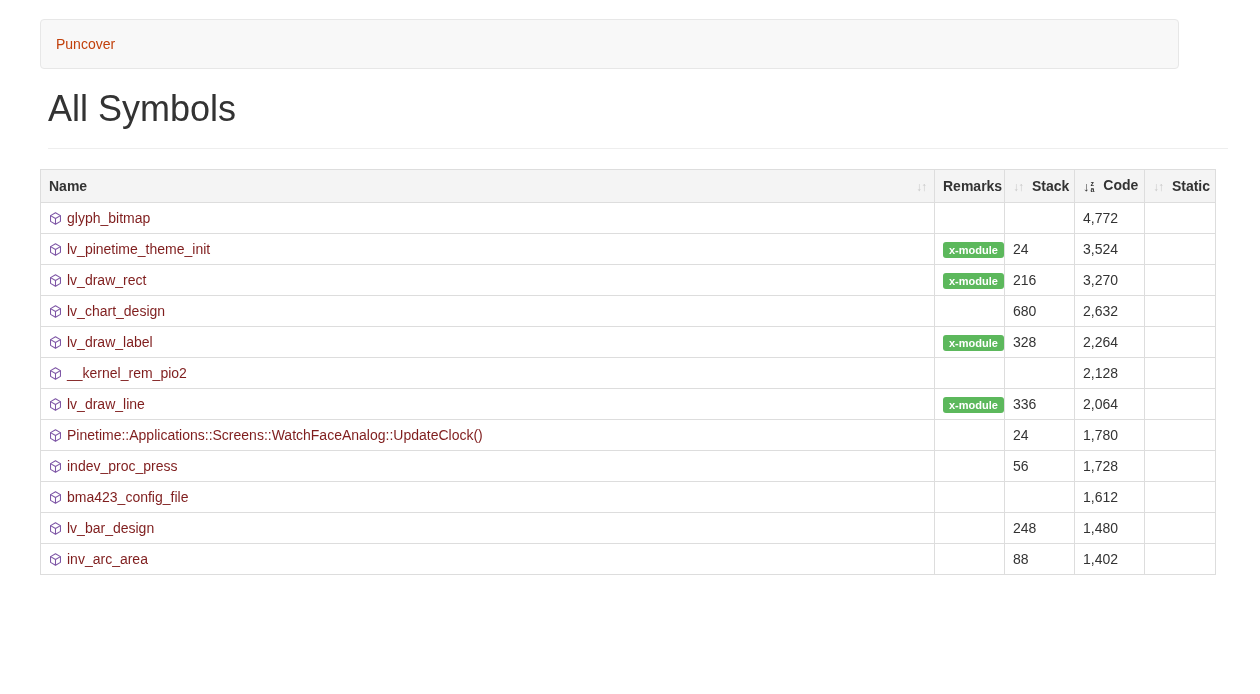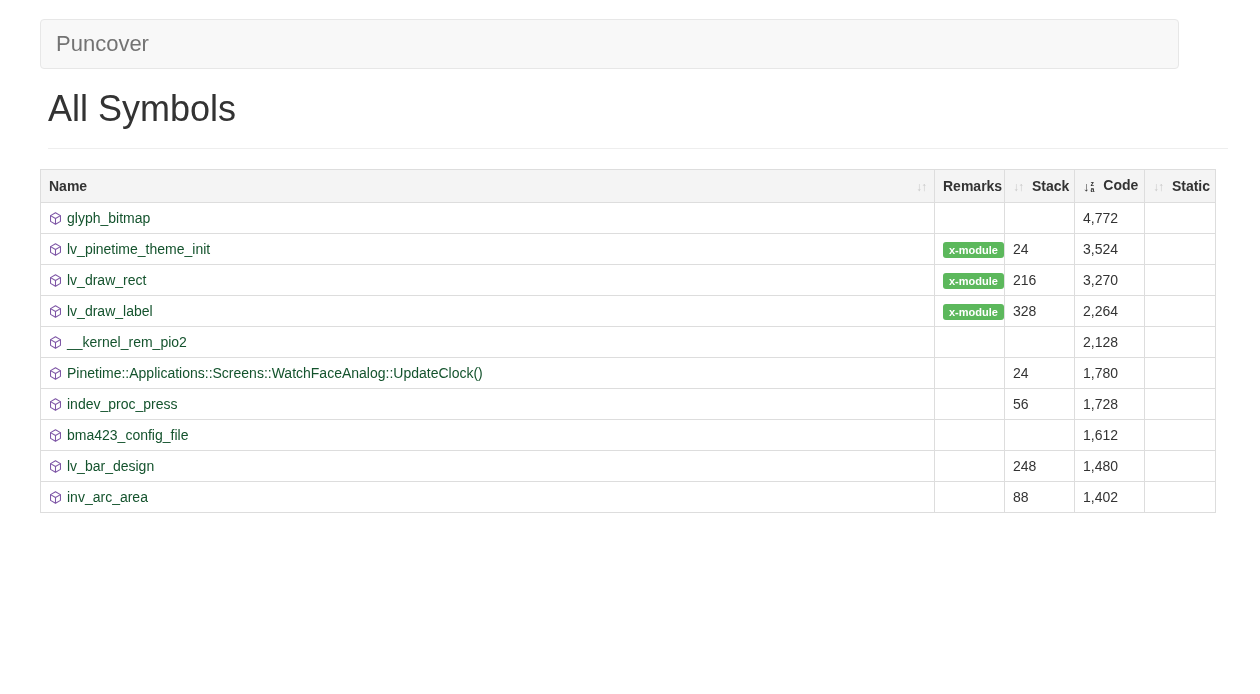--- a/index.html
+++ b/index.html
@@ -8,21 +8,21 @@
     font-family:"Liberation Sans", sans-serif;font-size:14px;color:#333;
   }
   .wrap{padding:19px 0 0 40px;}
 
   
   .navbar{
     width:1137px;height:48px;background:#f8f8f8;border:1px solid #e7e7e7;
     border-radius:4px;display:flex;align-items:center;
   }
   .brand{
-    padding:0 15px;font-size:22px;color:#737373;text-decoration:none;line-height:48px;
+    padding:0 15px;font-size:14px;color:#c2410c;text-decoration:none;line-height:48px;
     cursor:pointer;
   }
 
   
   .page-header{
     width:1180px;margin:20px 8px 20px;padding-bottom:19px;border-bottom:1px solid #eeeeee;
   }
   .page-header h1{margin:0;font-size:36px;line-height:40px;font-weight:500;color:#333;}
 
   
@@ -31,21 +31,21 @@
     border:1px solid #ddd;padding:6px 8px;line-height:18px;vertical-align:middle;
     overflow:hidden;white-space:nowrap;
   }
   table.symbols th{
     background:#f4f4f4;font-weight:bold;color:#333;text-align:left;cursor:pointer;
   }
   th.th-num, td.td-num{text-align:left;}
   th.th-center, td.td-center{text-align:center;}
   td.td-center{padding:6px 4px;}
 
-  a.symbol-link{color:#14532d;text-decoration:none;cursor:pointer;}
+  a.symbol-link{color:#7f1d1d;text-decoration:none;cursor:pointer;}
   .cube{display:inline-block;vertical-align:-2px;margin-right:5px;width:13px;height:13px;}
 
   .badge{
     display:inline-block;background:#5cb85c;color:#fff;font-size:11px;font-weight:bold;
     padding:2px 6px;border-radius:3px;line-height:12px;
   }
 
   .sort{
     color:#c8c8c8;font-size:12px;letter-spacing:-1px;margin-right:5px;
     display:inline-block;
@@ -139,40 +139,60 @@
               </svg></span><a class="symbol-link" href="#">lv_draw_rect</a></td>
           <td class="td-center"><span class="badge">x-module</span></td>
           <td class="td-num">216</td>
           <td class="td-num">3,270</td>
           <td class="td-num"></td>
         </tr>
         <tr>
           <td class="td-name"><span class="cube"><svg width="13" height="13" viewBox="0 0 16 16" fill="none">
                 <path d="M8 1 L14.1 4.5 V11.5 L8 15 L1.9 11.5 V4.5 Z" stroke="#7d55a5" stroke-width="1.3" stroke-linejoin="round"></path>
                 <path d="M1.9 4.5 L8 8 L14.1 4.5 M8 8 V15" stroke="#7d55a5" stroke-width="1.3" stroke-linejoin="round"></path>
+              </svg></span><a class="symbol-link" href="#">lv_chart_design</a></td>
+          <td class="td-center"></td>
+          <td class="td-num">680</td>
+          <td class="td-num">2,632</td>
+          <td class="td-num"></td>
+        </tr>
+        <tr>
+          <td class="td-name"><span class="cube"><svg width="13" height="13" viewBox="0 0 16 16" fill="none">
+                <path d="M8 1 L14.1 4.5 V11.5 L8 15 L1.9 11.5 V4.5 Z" stroke="#7d55a5" stroke-width="1.3" stroke-linejoin="round"></path>
+                <path d="M1.9 4.5 L8 8 L14.1 4.5 M8 8 V15" stroke="#7d55a5" stroke-width="1.3" stroke-linejoin="round"></path>
               </svg></span><a class="symbol-link" href="#">lv_draw_label</a></td>
           <td class="td-center"><span class="badge">x-module</span></td>
           <td class="td-num">328</td>
           <td class="td-num">2,264</td>
           <td class="td-num"></td>
         </tr>
         <tr>
           <td class="td-name"><span class="cube"><svg width="13" height="13" viewBox="0 0 16 16" fill="none">
                 <path d="M8 1 L14.1 4.5 V11.5 L8 15 L1.9 11.5 V4.5 Z" stroke="#7d55a5" stroke-width="1.3" stroke-linejoin="round"></path>
                 <path d="M1.9 4.5 L8 8 L14.1 4.5 M8 8 V15" stroke="#7d55a5" stroke-width="1.3" stroke-linejoin="round"></path>
               </svg></span><a class="symbol-link" href="#">__kernel_rem_pio2</a></td>
           <td class="td-center"></td>
           <td class="td-num"></td>
           <td class="td-num">2,128</td>
           <td class="td-num"></td>
         </tr>
         <tr>
           <td class="td-name"><span class="cube"><svg width="13" height="13" viewBox="0 0 16 16" fill="none">
                 <path d="M8 1 L14.1 4.5 V11.5 L8 15 L1.9 11.5 V4.5 Z" stroke="#7d55a5" stroke-width="1.3" stroke-linejoin="round"></path>
                 <path d="M1.9 4.5 L8 8 L14.1 4.5 M8 8 V15" stroke="#7d55a5" stroke-width="1.3" stroke-linejoin="round"></path>
+              </svg></span><a class="symbol-link" href="#">lv_draw_line</a></td>
+          <td class="td-center"><span class="badge">x-module</span></td>
+          <td class="td-num">336</td>
+          <td class="td-num">2,064</td>
+          <td class="td-num"></td>
+        </tr>
+        <tr>
+          <td class="td-name"><span class="cube"><svg width="13" height="13" viewBox="0 0 16 16" fill="none">
+                <path d="M8 1 L14.1 4.5 V11.5 L8 15 L1.9 11.5 V4.5 Z" stroke="#7d55a5" stroke-width="1.3" stroke-linejoin="round"></path>
+                <path d="M1.9 4.5 L8 8 L14.1 4.5 M8 8 V15" stroke="#7d55a5" stroke-width="1.3" stroke-linejoin="round"></path>
               </svg></span><a class="symbol-link" href="#">Pinetime::Applications::Screens::WatchFaceAnalog::UpdateClock()</a></td>
           <td class="td-center"></td>
           <td class="td-num">24</td>
           <td class="td-num">1,780</td>
           <td class="td-num"></td>
         </tr>
         <tr>
           <td class="td-name"><span class="cube"><svg width="13" height="13" viewBox="0 0 16 16" fill="none">
                 <path d="M8 1 L14.1 4.5 V11.5 L8 15 L1.9 11.5 V4.5 Z" stroke="#7d55a5" stroke-width="1.3" stroke-linejoin="round"></path>
                 <path d="M1.9 4.5 L8 8 L14.1 4.5 M8 8 V15" stroke="#7d55a5" stroke-width="1.3" stroke-linejoin="round"></path>

